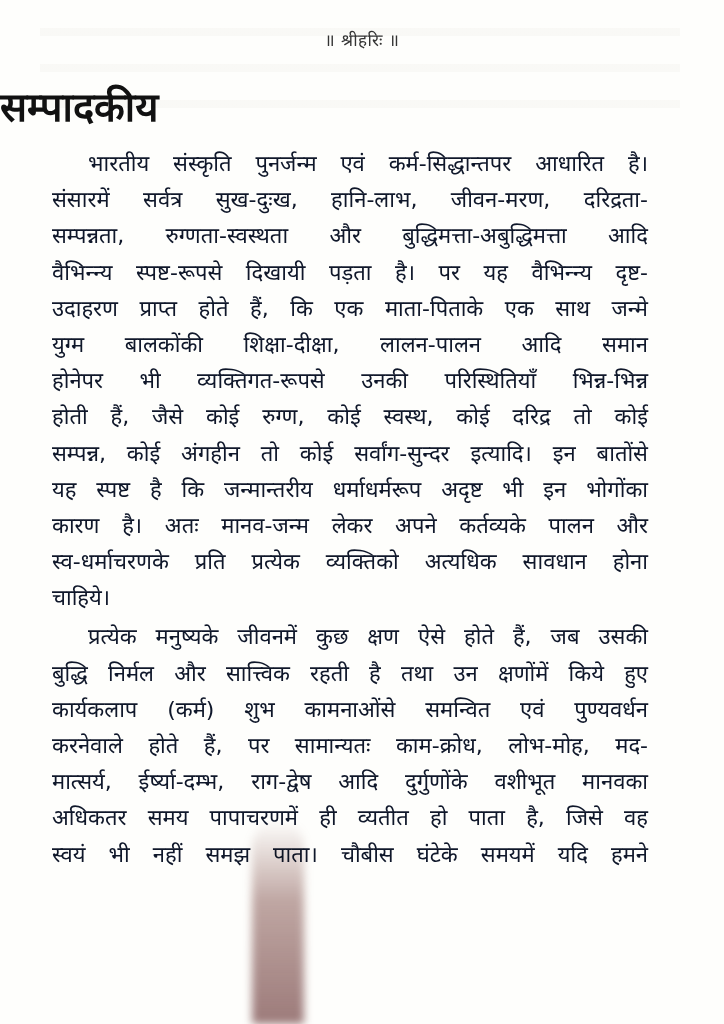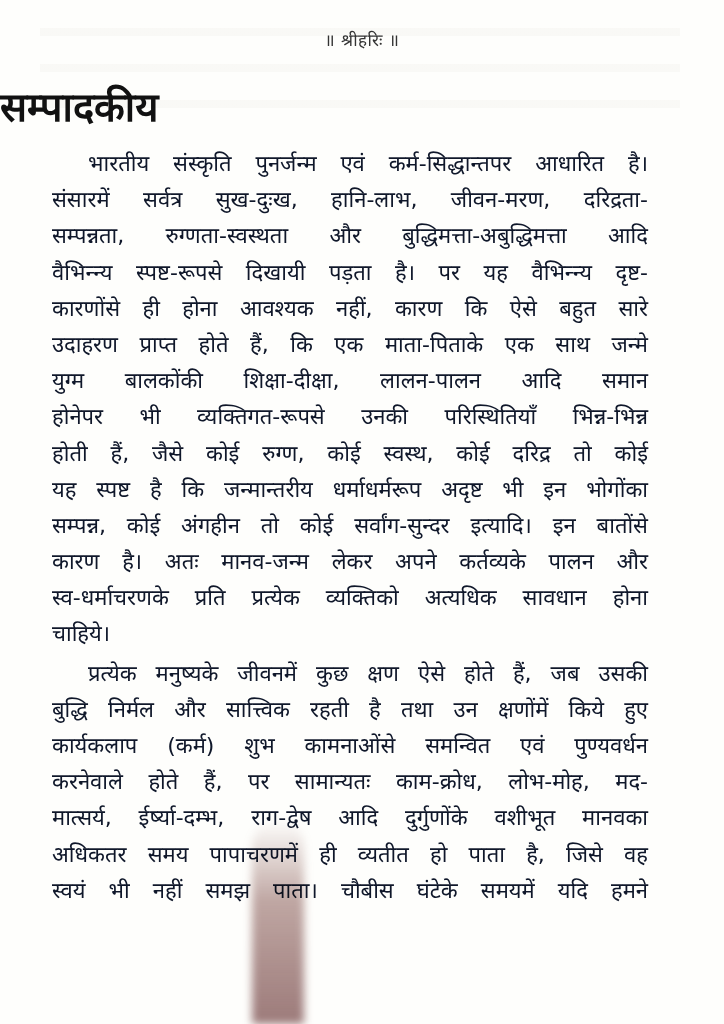--- a/index.html
+++ b/index.html
@@ -91,27 +91,26 @@
 
   <div class="invocation">॥ श्रीहरिः ॥</div>
   <div class="title">सम्पादकीय</div>
 
   <div class="body">
     <div>
       <div class="line indent">भारतीय संस्कृति पुनर्जन्म एवं कर्म-सिद्धान्तपर आधारित है।</div>
       <div class="line">संसारमें सर्वत्र सुख-दुःख, हानि-लाभ, जीवन-मरण, दरिद्रता-</div>
       <div class="line">सम्पन्नता, रुग्णता-स्वस्थता और बुद्धिमत्ता-अबुद्धिमत्ता आदि</div>
       <div class="line">वैभिन्न्य स्पष्ट-रूपसे दिखायी पड़ता है। पर यह वैभिन्न्य दृष्ट-</div>
-      <div class="line">कारणोंसे ही होना आवश्यक नहीं, कारण कि ऐसे बहुत सारे</div>
       <div class="line">उदाहरण प्राप्त होते हैं, कि एक माता-पिताके एक साथ जन्मे</div>
       <div class="line">युग्म बालकोंकी शिक्षा-दीक्षा, लालन-पालन आदि समान</div>
       <div class="line">होनेपर भी व्यक्तिगत-रूपसे उनकी परिस्थितियाँ भिन्न-भिन्न</div>
       <div class="line">होती हैं, जैसे कोई रुग्ण, कोई स्वस्थ, कोई दरिद्र तो कोई</div>
+      <div class="line">सम्पन्न, कोई अंगहीन तो कोई सर्वांग-सुन्दर इत्यादि। इन बातोंसे</div>
       <div class="line">यह स्पष्ट है कि जन्मान्तरीय धर्माधर्मरूप अदृष्ट भी इन भोगोंका</div>
-      <div class="line">सम्पन्न, कोई अंगहीन तो कोई सर्वांग-सुन्दर इत्यादि। इन बातोंसे</div>
       <div class="line">कारण है। अतः मानव-जन्म लेकर अपने कर्तव्यके पालन और</div>
       <div class="line">स्व-धर्माचरणके प्रति प्रत्येक व्यक्तिको अत्यधिक सावधान होना</div>
       <div class="line last">चाहिये।</div>
     </div>
     <div class="para-gap"></div>
     <div>
       <div class="line indent">प्रत्येक मनुष्यके जीवनमें कुछ क्षण ऐसे होते हैं, जब उसकी</div>
       <div class="line">बुद्धि निर्मल और सात्त्विक रहती है तथा उन क्षणोंमें किये हुए</div>
       <div class="line">कार्यकलाप (कर्म) शुभ कामनाओंसे समन्वित एवं पुण्यवर्धन</div>
       <div class="line">करनेवाले होते हैं, पर सामान्यतः काम-क्रोध, लोभ-मोह, मद-</div>

